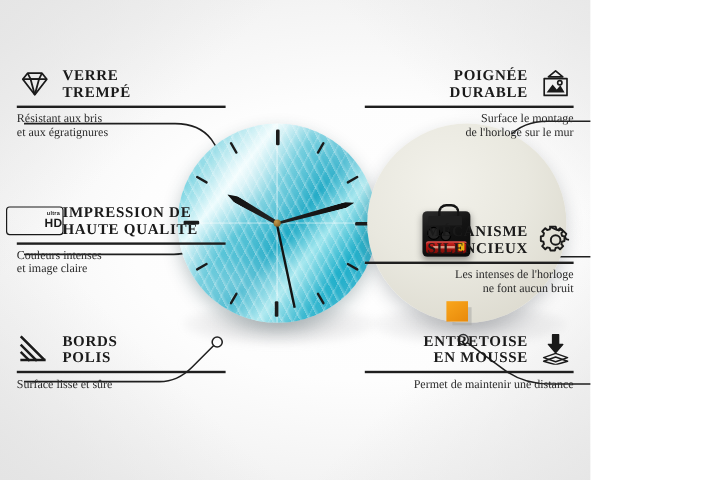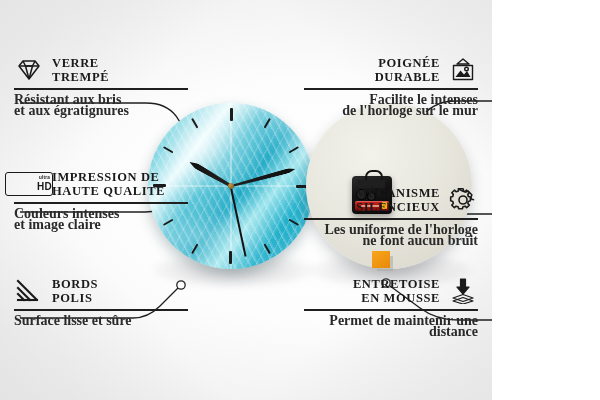--- a/index.html
+++ b/index.html
@@ -99,21 +99,21 @@
   .feature.left{left:14px;text-align:left;}
   .feature.right{right:14px;text-align:right;}
   .f-head{display:flex;align-items:center;gap:8px;}
   .feature.right .f-head{flex-direction:row-reverse;}
   .f-title{
     font-family:"Liberation Serif", serif;font-weight:bold;font-size:12.5px;line-height:14px;
     letter-spacing:.6px;color:#1a1a1a;text-transform:uppercase;
   }
   .f-rule{height:1.6px;background:#1f1f1f;margin:4px 0 4px 0;}
   .f-desc{
-    font-family:"Liberation Serif", serif;font-size:14px;line-height:11.6px;color:#2a2a2a;font-weight:bold;
+    font-family:"Liberation Serif", serif;font-size:10px;line-height:11.6px;color:#2a2a2a;
   }
   .f-icon{width:30px;height:28px;flex:0 0 30px;display:flex;align-items:center;justify-content:center;}
 
   #f-verre{top:56px;}
   #f-impression{top:170px;}
   #f-bords{top:277px;}
   #f-poignee{top:56px;}
   #f-mecanisme{top:186px;}
   #f-entretoise{top:277px;}
 
@@ -298,21 +298,21 @@
           </g>
         </svg>
       </span>
       <span class="f-title">
         <span>POIGNÉE</span><br>
         <span>DURABLE</span>
       </span>
     </div>
     <div class="f-rule"></div>
     <div class="f-desc">
-      <span>Facilite le intenses</span><br>
+      <span>Surface le montage</span><br>
       <span>de l'horloge sur le mur</span>
     </div>
   </div>
 
   <div class="feature right" id="f-mecanisme">
     <div class="f-head">
       <span class="f-icon">
         <svg width="28" height="26" viewBox="0 0 28 26">
           <g fill="none" stroke="#1a1a1a" stroke-width="1.6" stroke-linejoin="round">
             <path d="M11,2 h6 l.6,2.6 2.4,1 2.4,-1.2 4.2,4.2 -1.2,2.4 1,2.4 2.6,.6 v0" transform="translate(-1.5,0) scale(0.92)"></path>
@@ -321,21 +321,21 @@
           </g>
         </svg>
       </span>
       <span class="f-title">
         <span>MÉCANISME</span><br>
         <span>SILENCIEUX</span>
       </span>
     </div>
     <div class="f-rule"></div>
     <div class="f-desc">
-      <span>Les uniforme de l'horloge</span><br>
+      <span>Les intenses de l'horloge</span><br>
       <span>ne font aucun bruit</span>
     </div>
   </div>
 
   <div class="feature right" id="f-entretoise">
     <div class="f-head">
       <span class="f-icon">
         <svg width="28" height="26" viewBox="0 0 28 26">
           <g fill="#1a1a1a" stroke="#1a1a1a" stroke-width="1.2" stroke-linejoin="round">
             <path d="M11.5,1 h5 v8 h3.5 L14,16 L8,9 h3.5 Z"></path>

